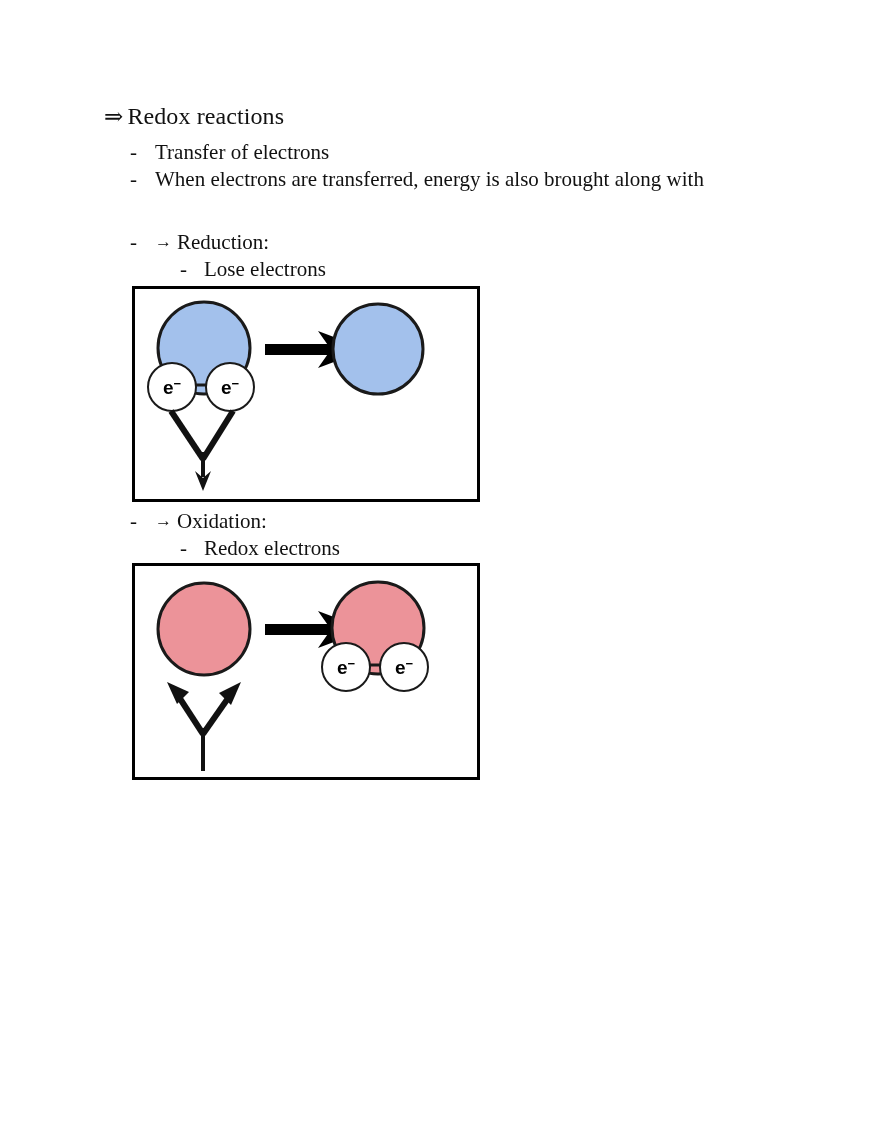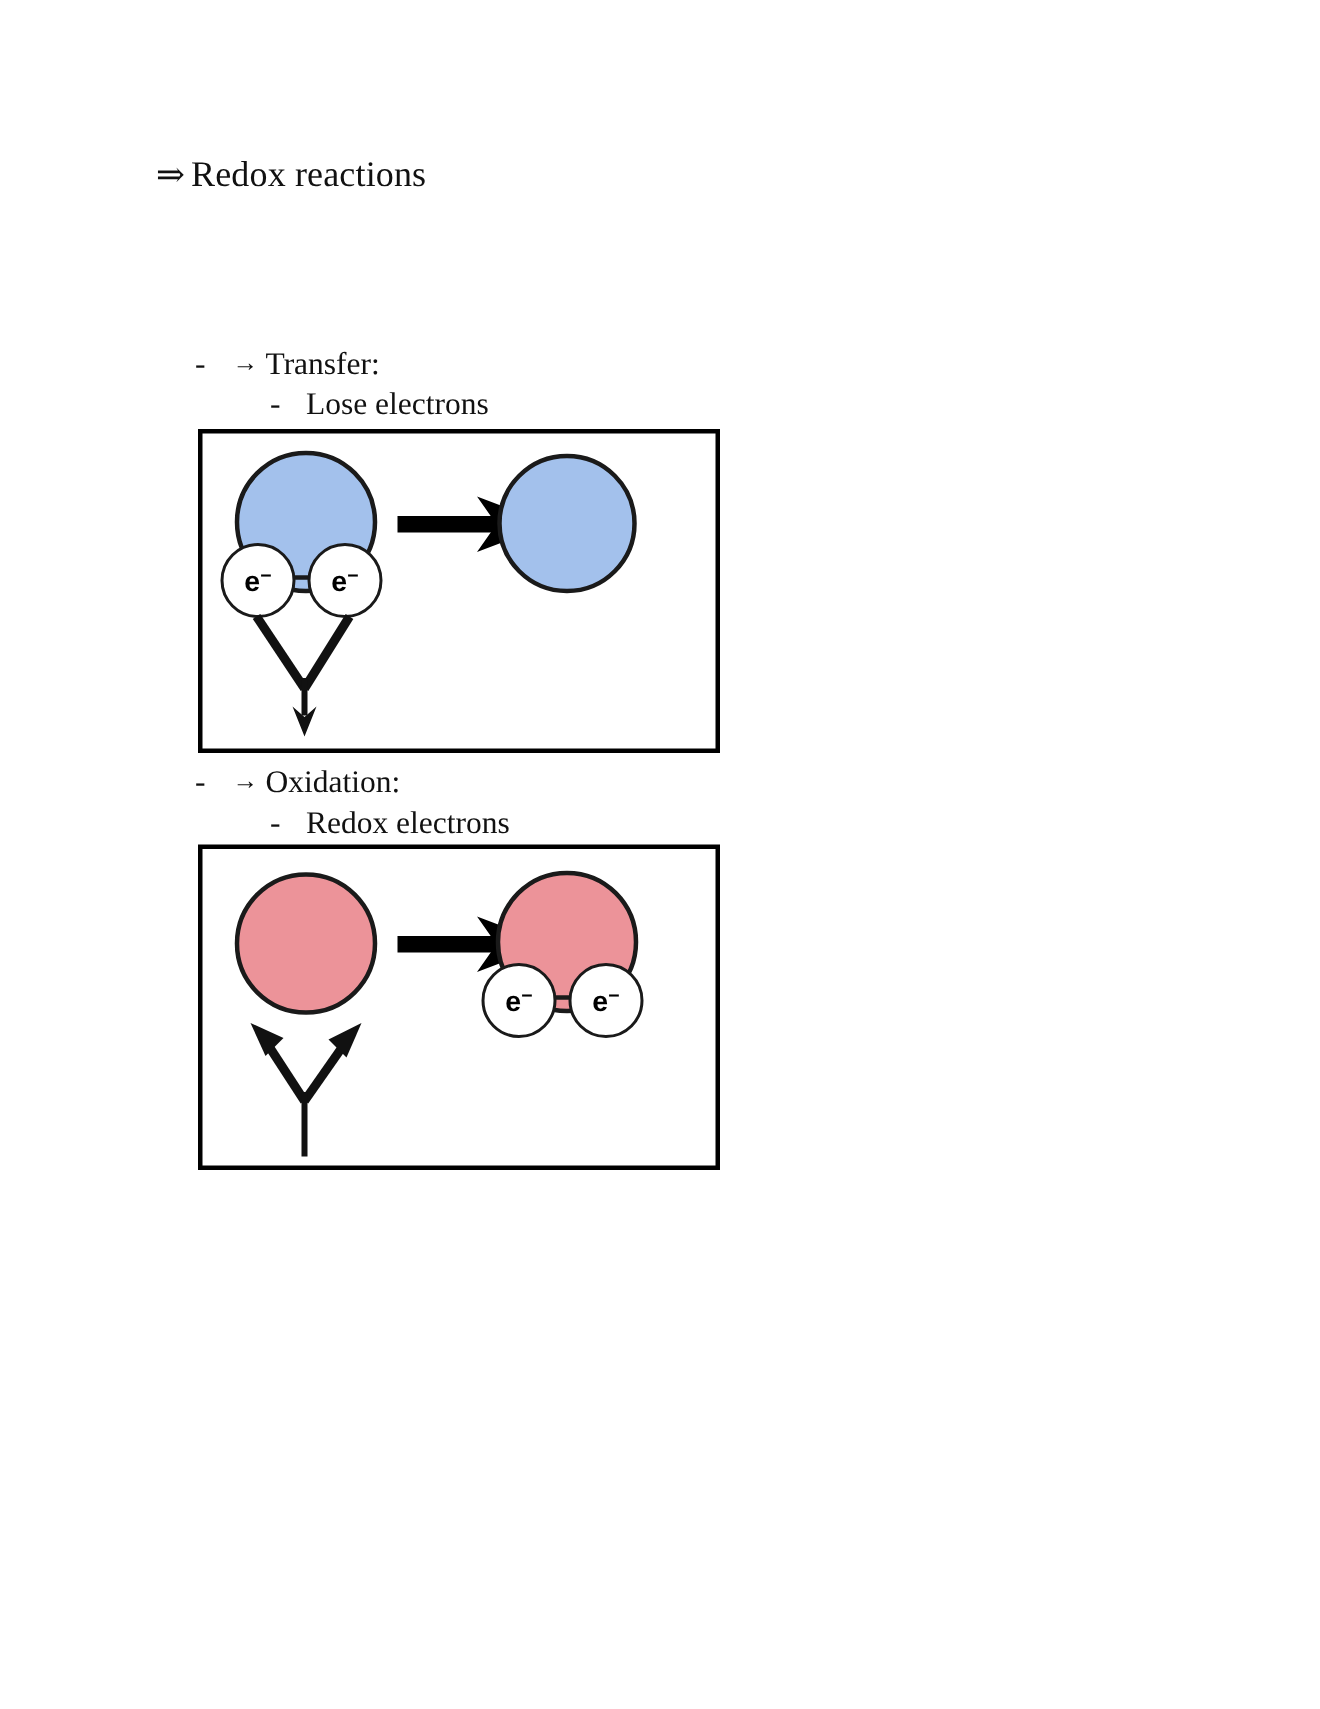--- a/index.html
+++ b/index.html
@@ -99,24 +99,30 @@
 </style>
 </head>
 <body>
 
 <div class="page">
 
   <div class="heading">
     <span class="arrow-glyph">⇒</span><span>Redox reactions</span>
   </div>
 
+  <div class="bullet-row lvl1" style="top:139px">
+    <span class="dash">-</span><span class="txt">Transfer of electrons</span>
+  </div>
 
+  <div class="bullet-row lvl1" style="top:166px">
+    <span class="dash">-</span><span class="txt">When electrons are transferred, energy is also brought along with</span>
+  </div>
 
   <div class="bullet-row lvl2" style="top:229px">
-    <span class="dash">-</span><span class="sub-arrow">→</span><span class="txt">Transfer:</span>
+    <span class="dash">-</span><span class="sub-arrow">→</span><span class="txt">Reduction:</span>
   </div>
 
   <div class="bullet-row lvl3" style="top:256px">
     <span class="dash">-</span><span class="txt">Lose electrons</span>
   </div>
 
   <div class="figbox fig1">
     <svg width="342" height="210" viewBox="0 0 342 210" xmlns="http://www.w3.org/2000/svg">
 
       <circle cx="69" cy="59" r="46" fill="#A3C1EC" stroke="#1a1a1a" stroke-width="3"></circle>

